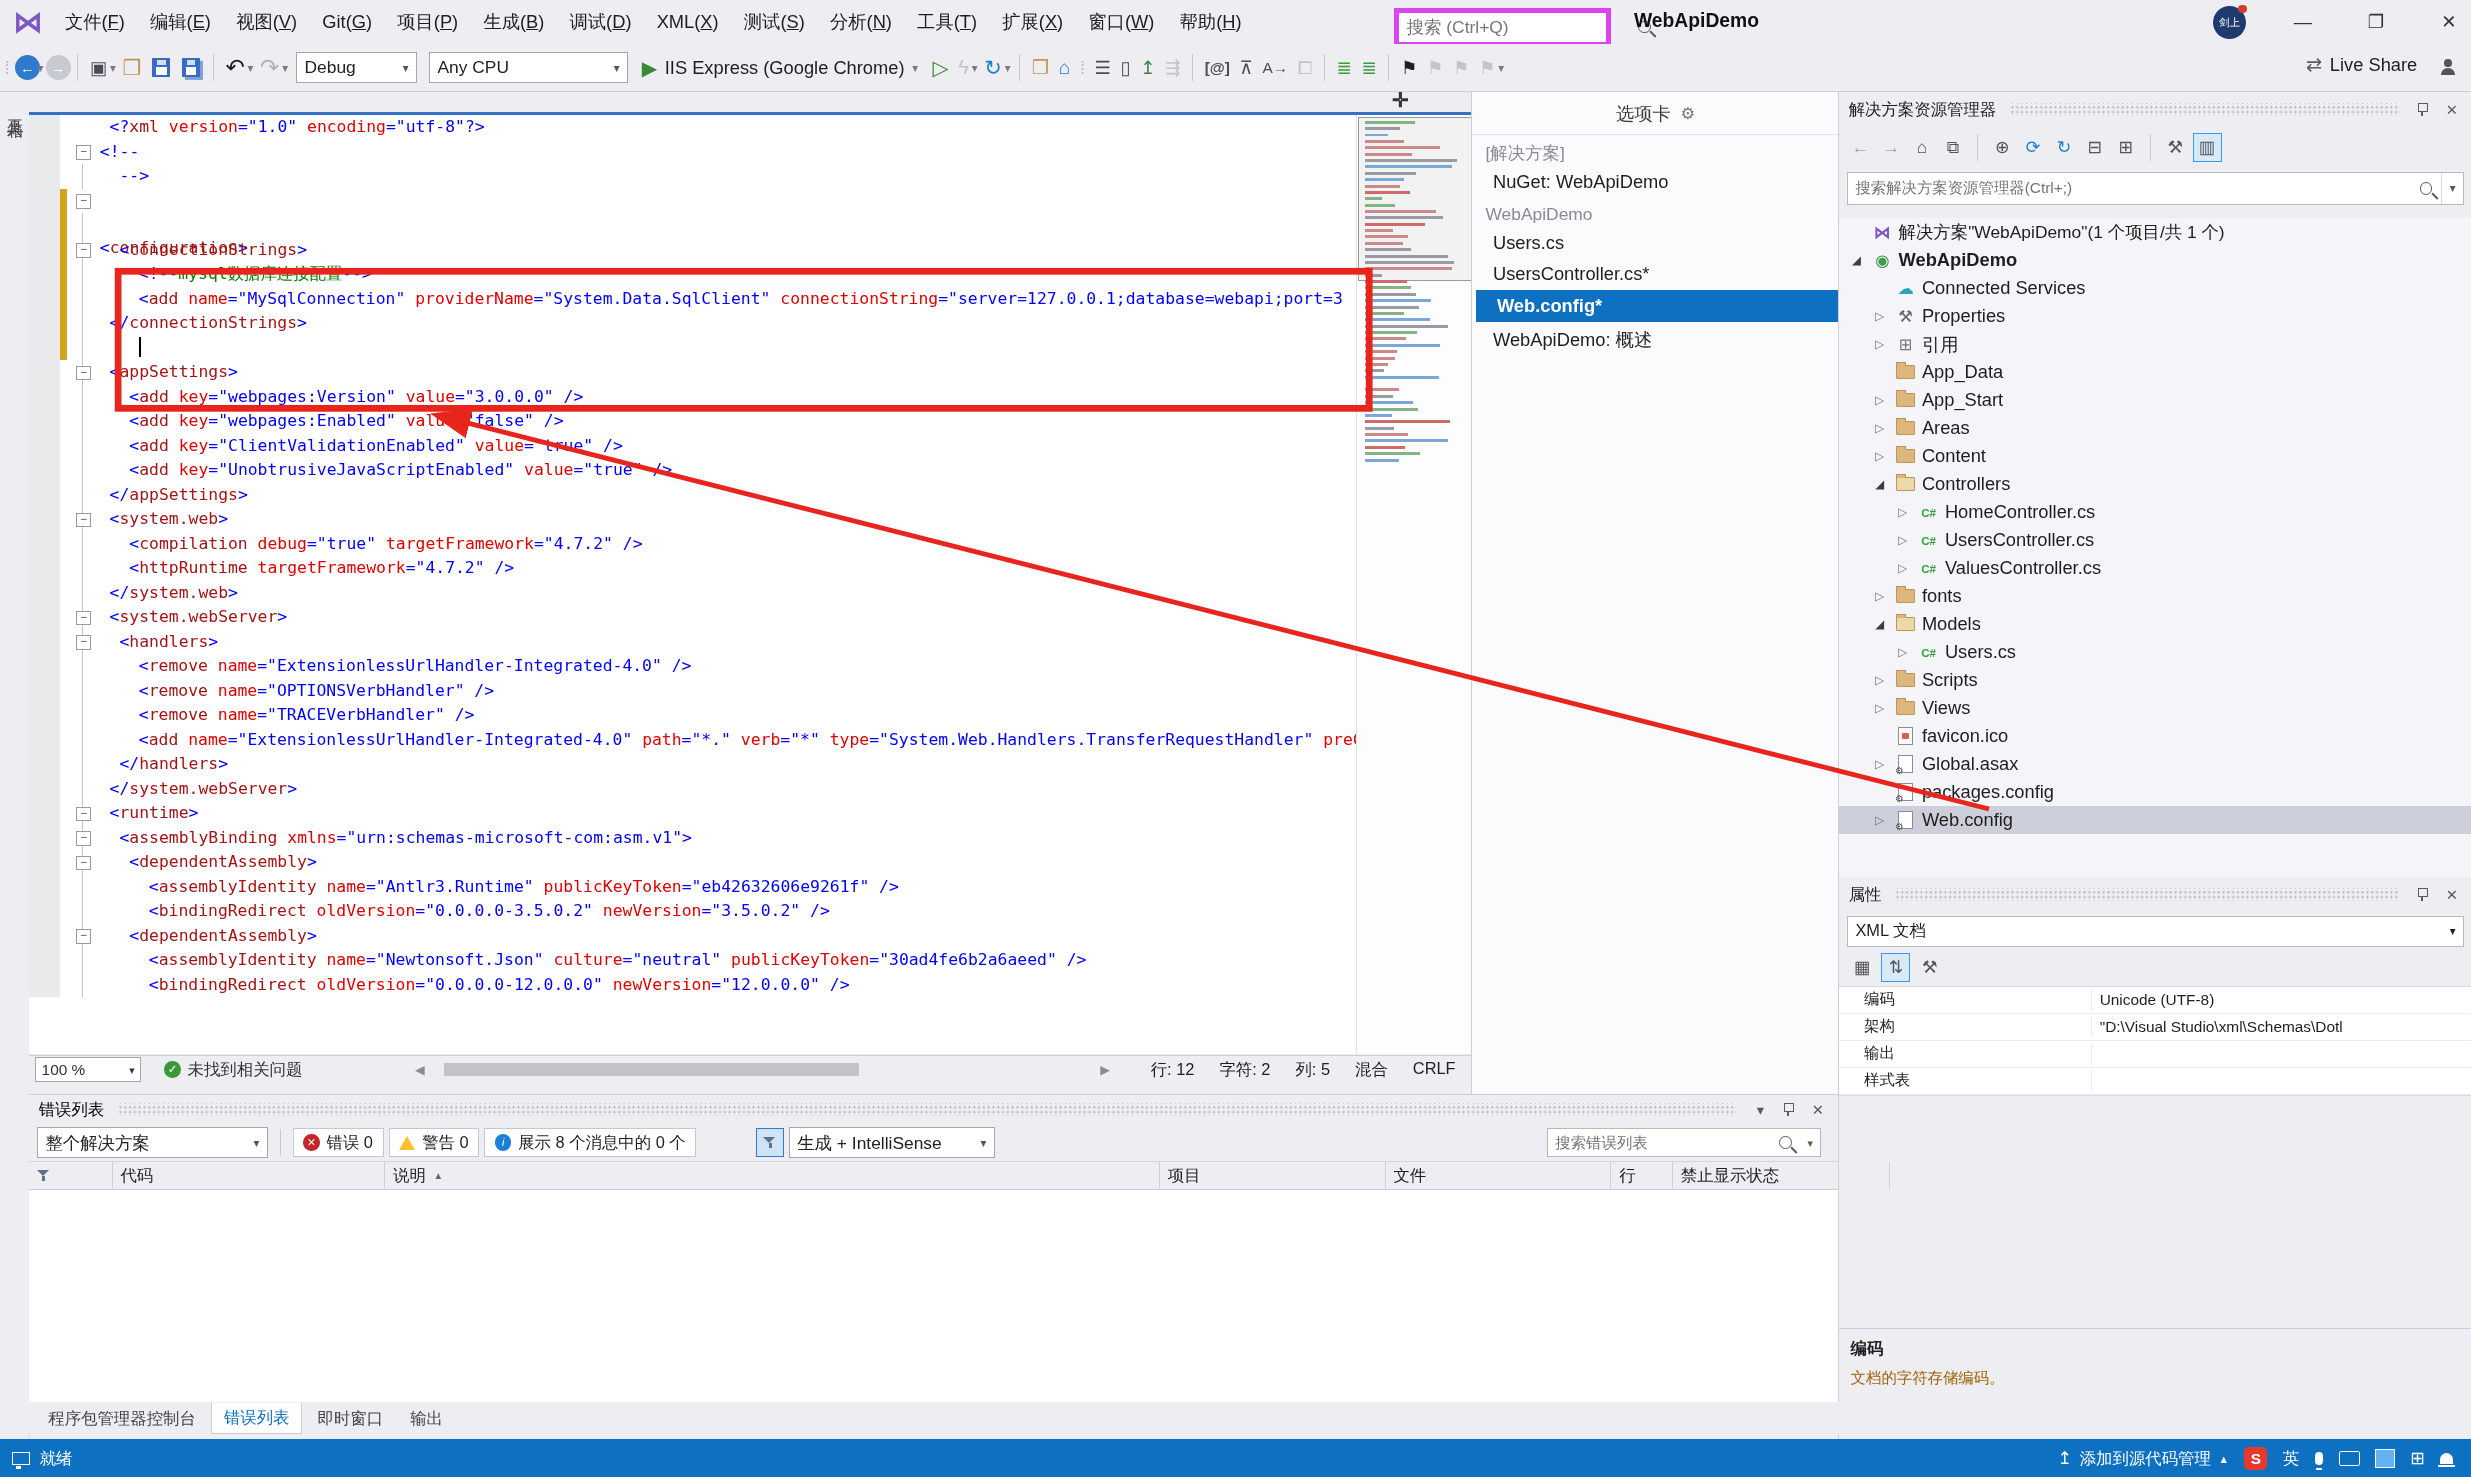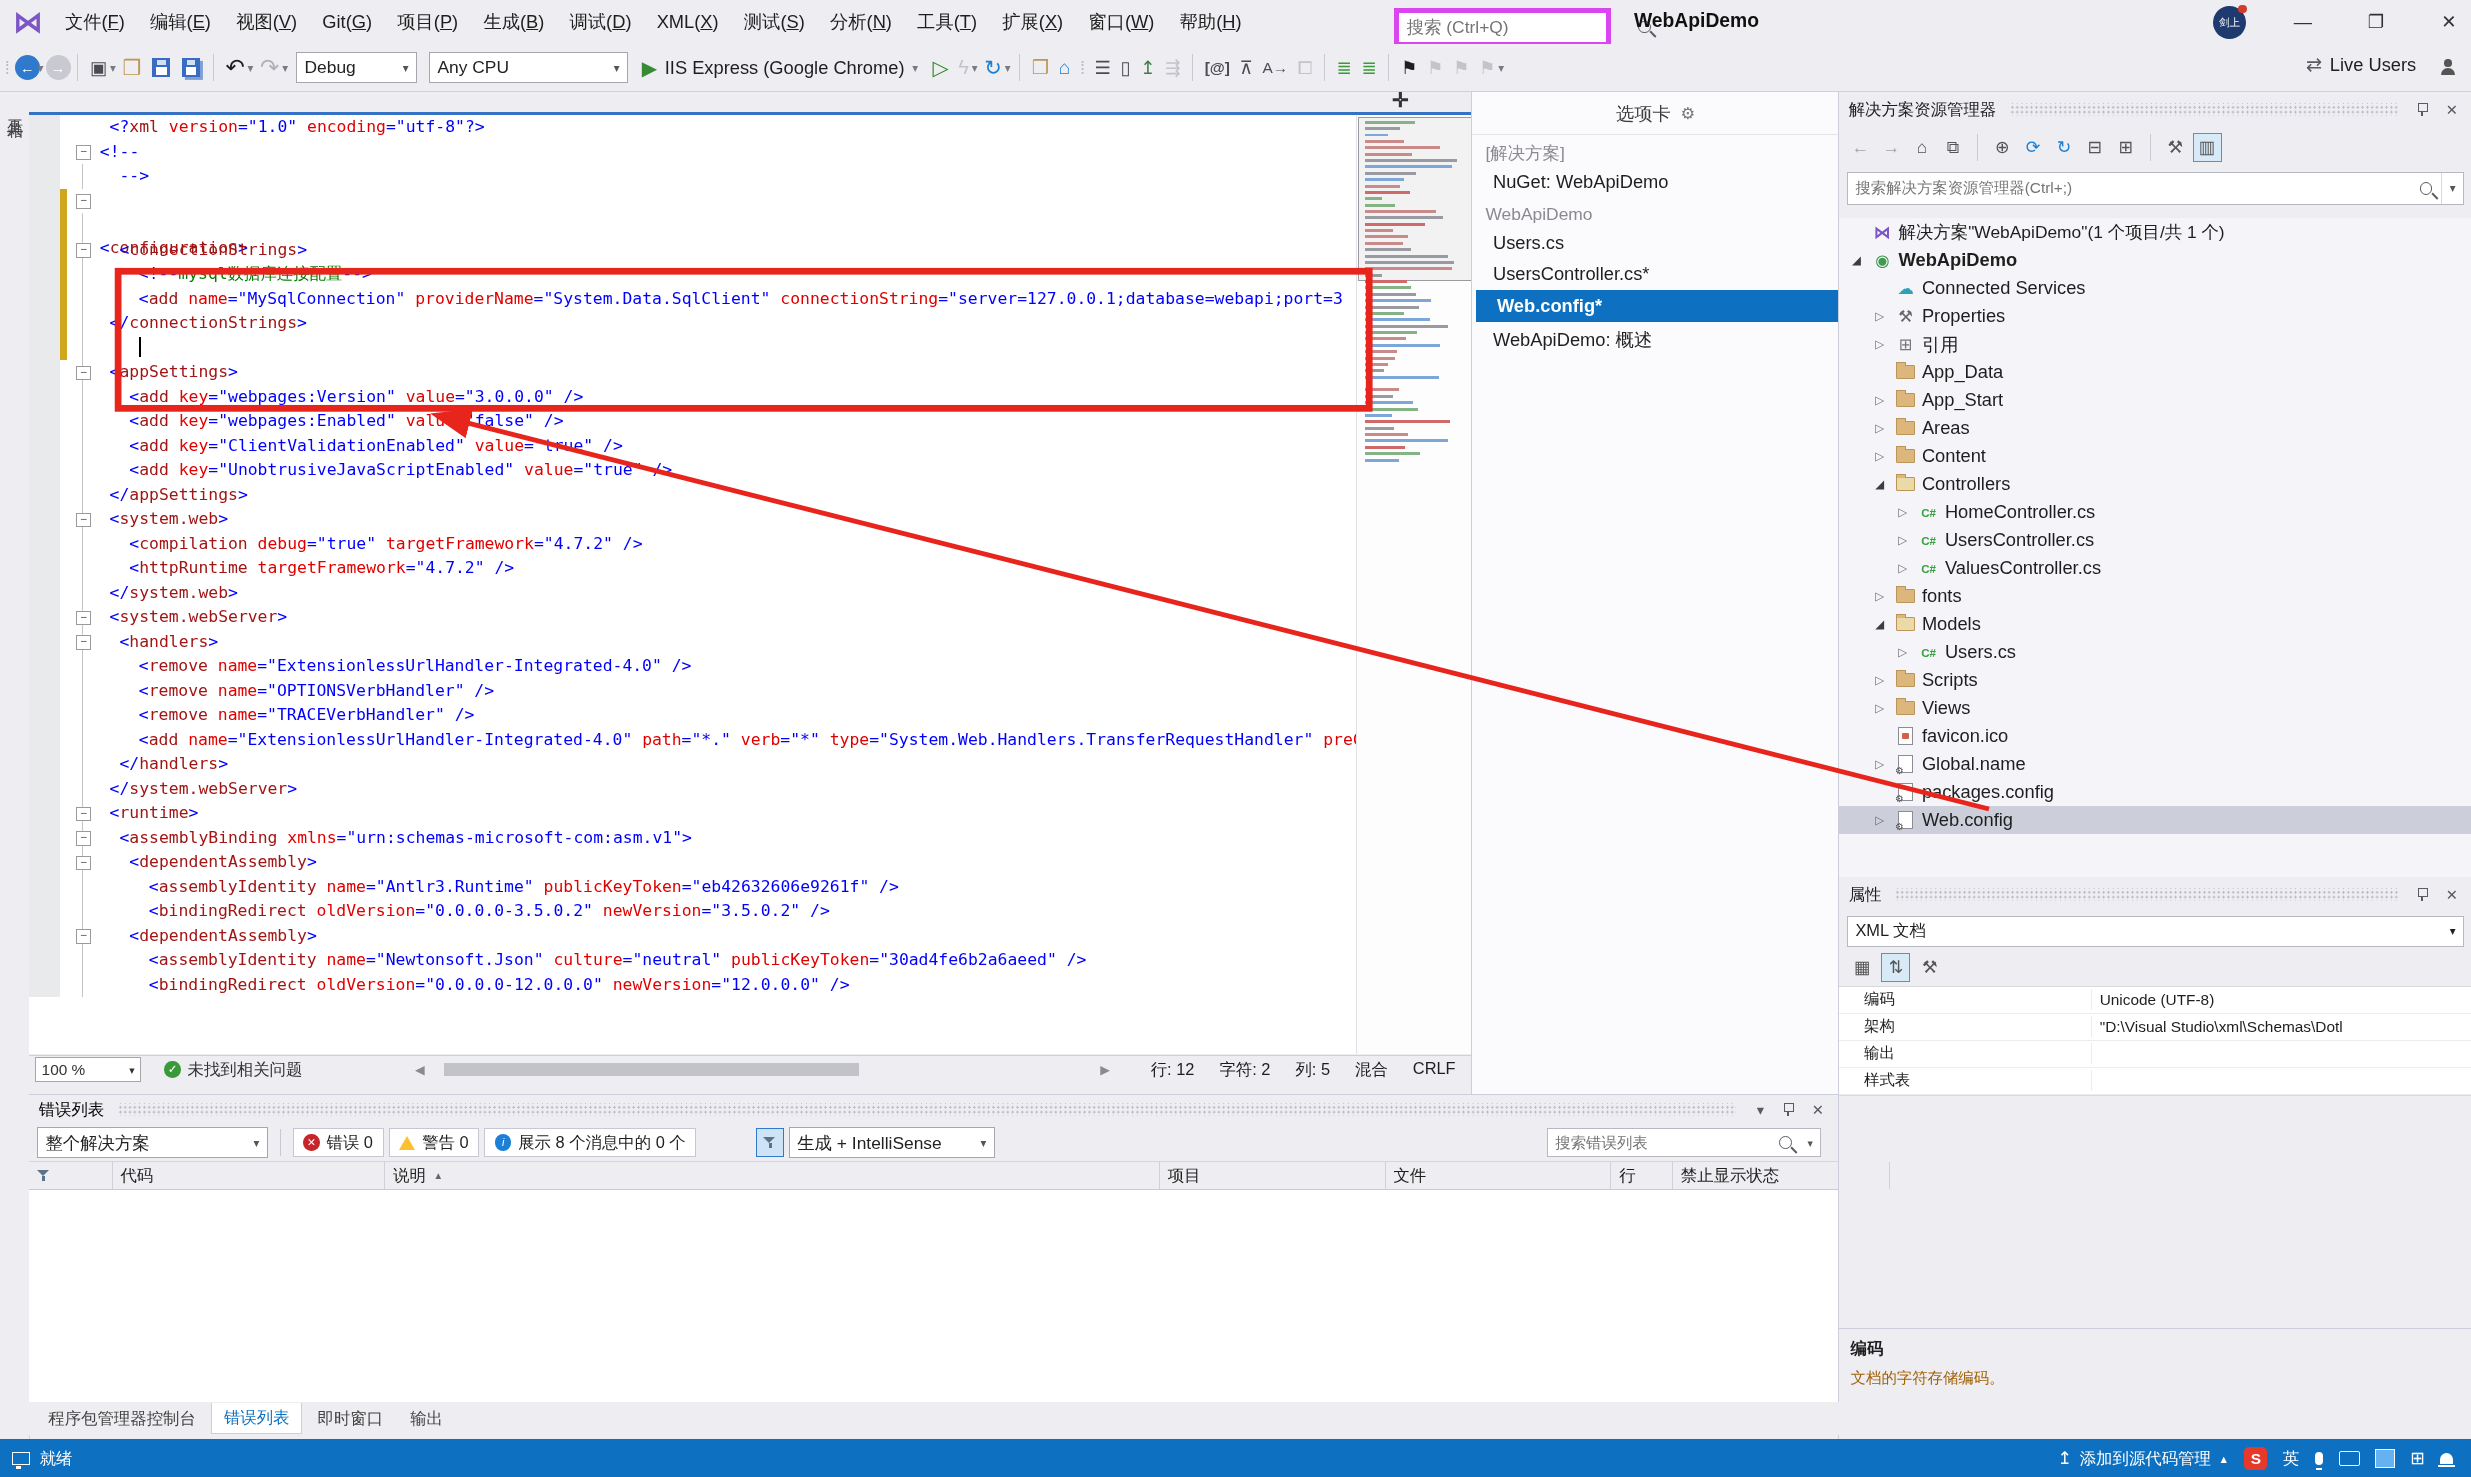--- a/index.html
+++ b/index.html
@@ -247,21 +247,21 @@
     <span class="ti" style="color:#3a9a3a;">≣</span>
     <span class="tsep"></span>
     <span class="ti" style="color:#1e1e1e;">⚑</span>
     <span class="ti" style="color:#c3c3c9;">⚑</span>
     <span class="ti" style="color:#c3c3c9;">⚑</span>
     <span class="ti" style="color:#c3c3c9;">⚑</span>
     <span class="tdrop">▾</span>
   </div>
   <div class="liveshare">
     <span style="color:#5a5a64;font-size:19.3px;">⇄</span>
-    <span>Live Users</span>
+    <span>Live Share</span>
   </div>
   <div class="abs" style="left:2441px;top:60px;"><span class="person"></span></div>
 
   <div class="abs toolbox">
     <div class="vlabel">工具箱</div>
   </div>
 
   <div class="abs editor-group">
     <div class="ed-blue-top"></div>
     <div class="split-cross" style="left:1363px;top:-3.9px;">✛</div>
@@ -563,21 +563,21 @@
           <span class="tico">
             <span class="ic-img"></span>
           </span>
           <span>favicon.ico</span>
         </div>
         <div class="trow" style="padding-left: 31px;">
           <span class="texp">▷</span>
           <span class="tico">
             <span class="ic-doc"></span>
           </span>
-          <span>Global.name</span>
+          <span>Global.asax</span>
         </div>
         <div class="trow" style="padding-left: 31px;">
           <span class="texp"></span>
           <span class="tico">
             <span class="ic-doc"></span>
           </span>
           <span>packages.config</span>
         </div>
         <div class="trow sel" style="padding-left: 31px;">
           <span class="texp">▷</span>

